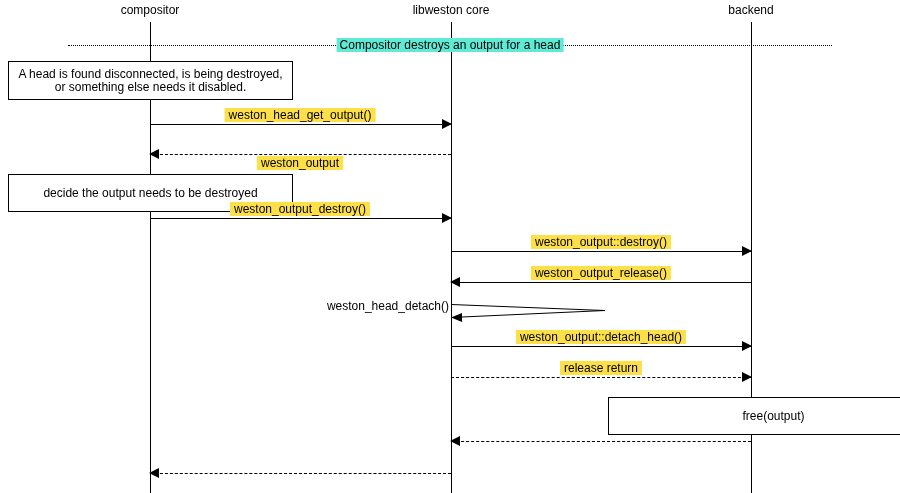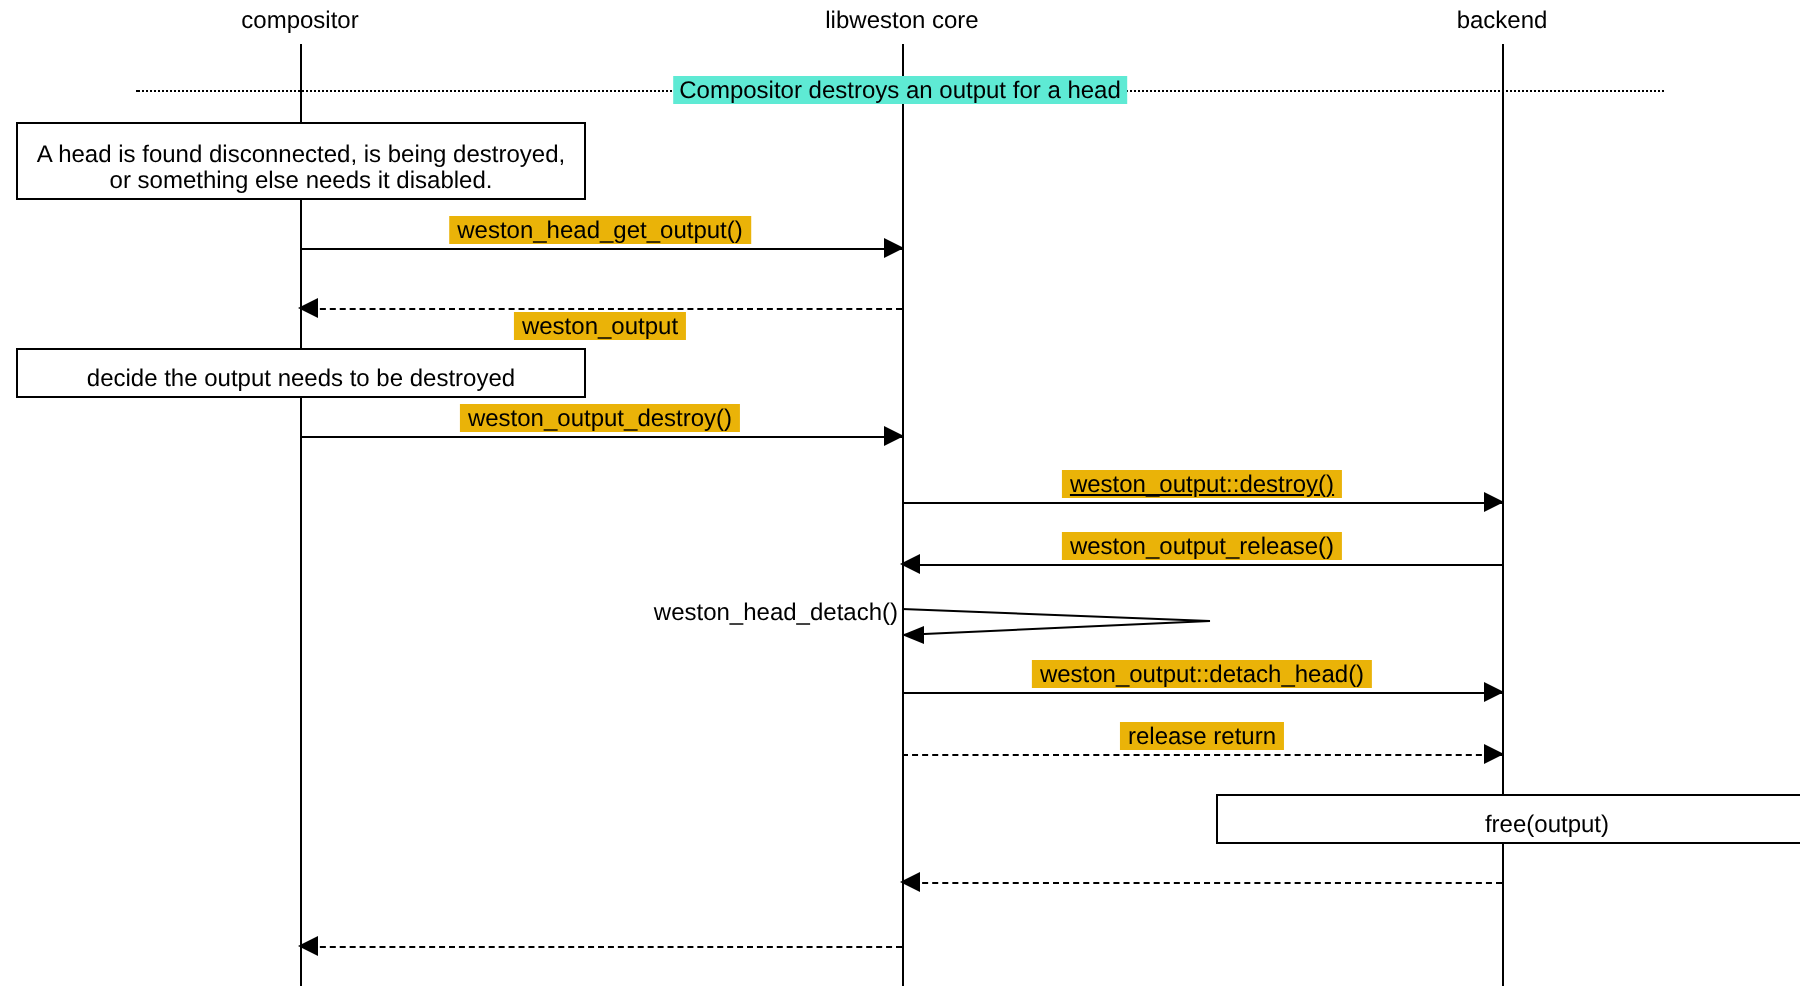--- a/index.html
+++ b/index.html
@@ -46,23 +46,23 @@
   
   .note-box{
     position:absolute;
     border:1px solid #000000;
     background:#ffffff;
     box-sizing:border-box;
     font-size:12px;
     line-height:13px;
     text-align:center;
     display:flex;
-    align-items:flex-end;
+    align-items:center;
     justify-content:center;
-    padding:2px 4px;
+    padding:18px 4px;
   }
   .note-box span{display:block;width:100%;}
 
   
   .msg{position:absolute;height:0;}
   .msg .shaft{
     position:absolute;
     left:0;right:0;top:0;
     height:0;
   }
@@ -81,21 +81,21 @@
   }
   .msg.to-left .head{
     left:-1px;
     border-top:5px solid transparent;
     border-bottom:5px solid transparent;
     border-right:10px solid #000000;
   }
   .msg-label{
     position:absolute;
     transform:translateX(-50%);
-    background:#eab308;
+    background:#fde047;
     font-size:12px;
     line-height:14px;
     padding:0 4px;
     white-space:nowrap;
   }
 
   
   .selfmsg{position:absolute;}
   .selfmsg svg{display:block;overflow:visible;}
   .selfmsg-label{
@@ -160,21 +160,21 @@
     <div class="msg solid to-right" style="left:150px;top:218px;width:301px;">
       <div class="shaft"></div>
       <div class="head"></div>
     </div>
     <div class="msg-label" style="left:300px;top:202px;">weston_output_destroy()</div>
 
     <div class="msg solid to-right" style="left:451px;top:251px;width:300px;">
       <div class="shaft"></div>
       <div class="head"></div>
     </div>
-    <div class="msg-label" style="left:601px;top:235px;text-decoration:underline;">weston_output::destroy()</div>
+    <div class="msg-label" style="left:601px;top:235px;">weston_output::destroy()</div>
 
     <div class="msg solid to-left" style="left:451px;top:282px;width:300px;">
       <div class="shaft"></div>
       <div class="head"></div>
     </div>
     <div class="msg-label" style="left:601px;top:266px;">weston_output_release()</div>
 
     <div class="selfmsg" style="left:451px;top:304px;">
       <svg width="160" height="18" viewBox="0 0 160 18">
         <path d="M0 0.5 L154 6.5" stroke="#000000" stroke-width="1" fill="none"></path>

